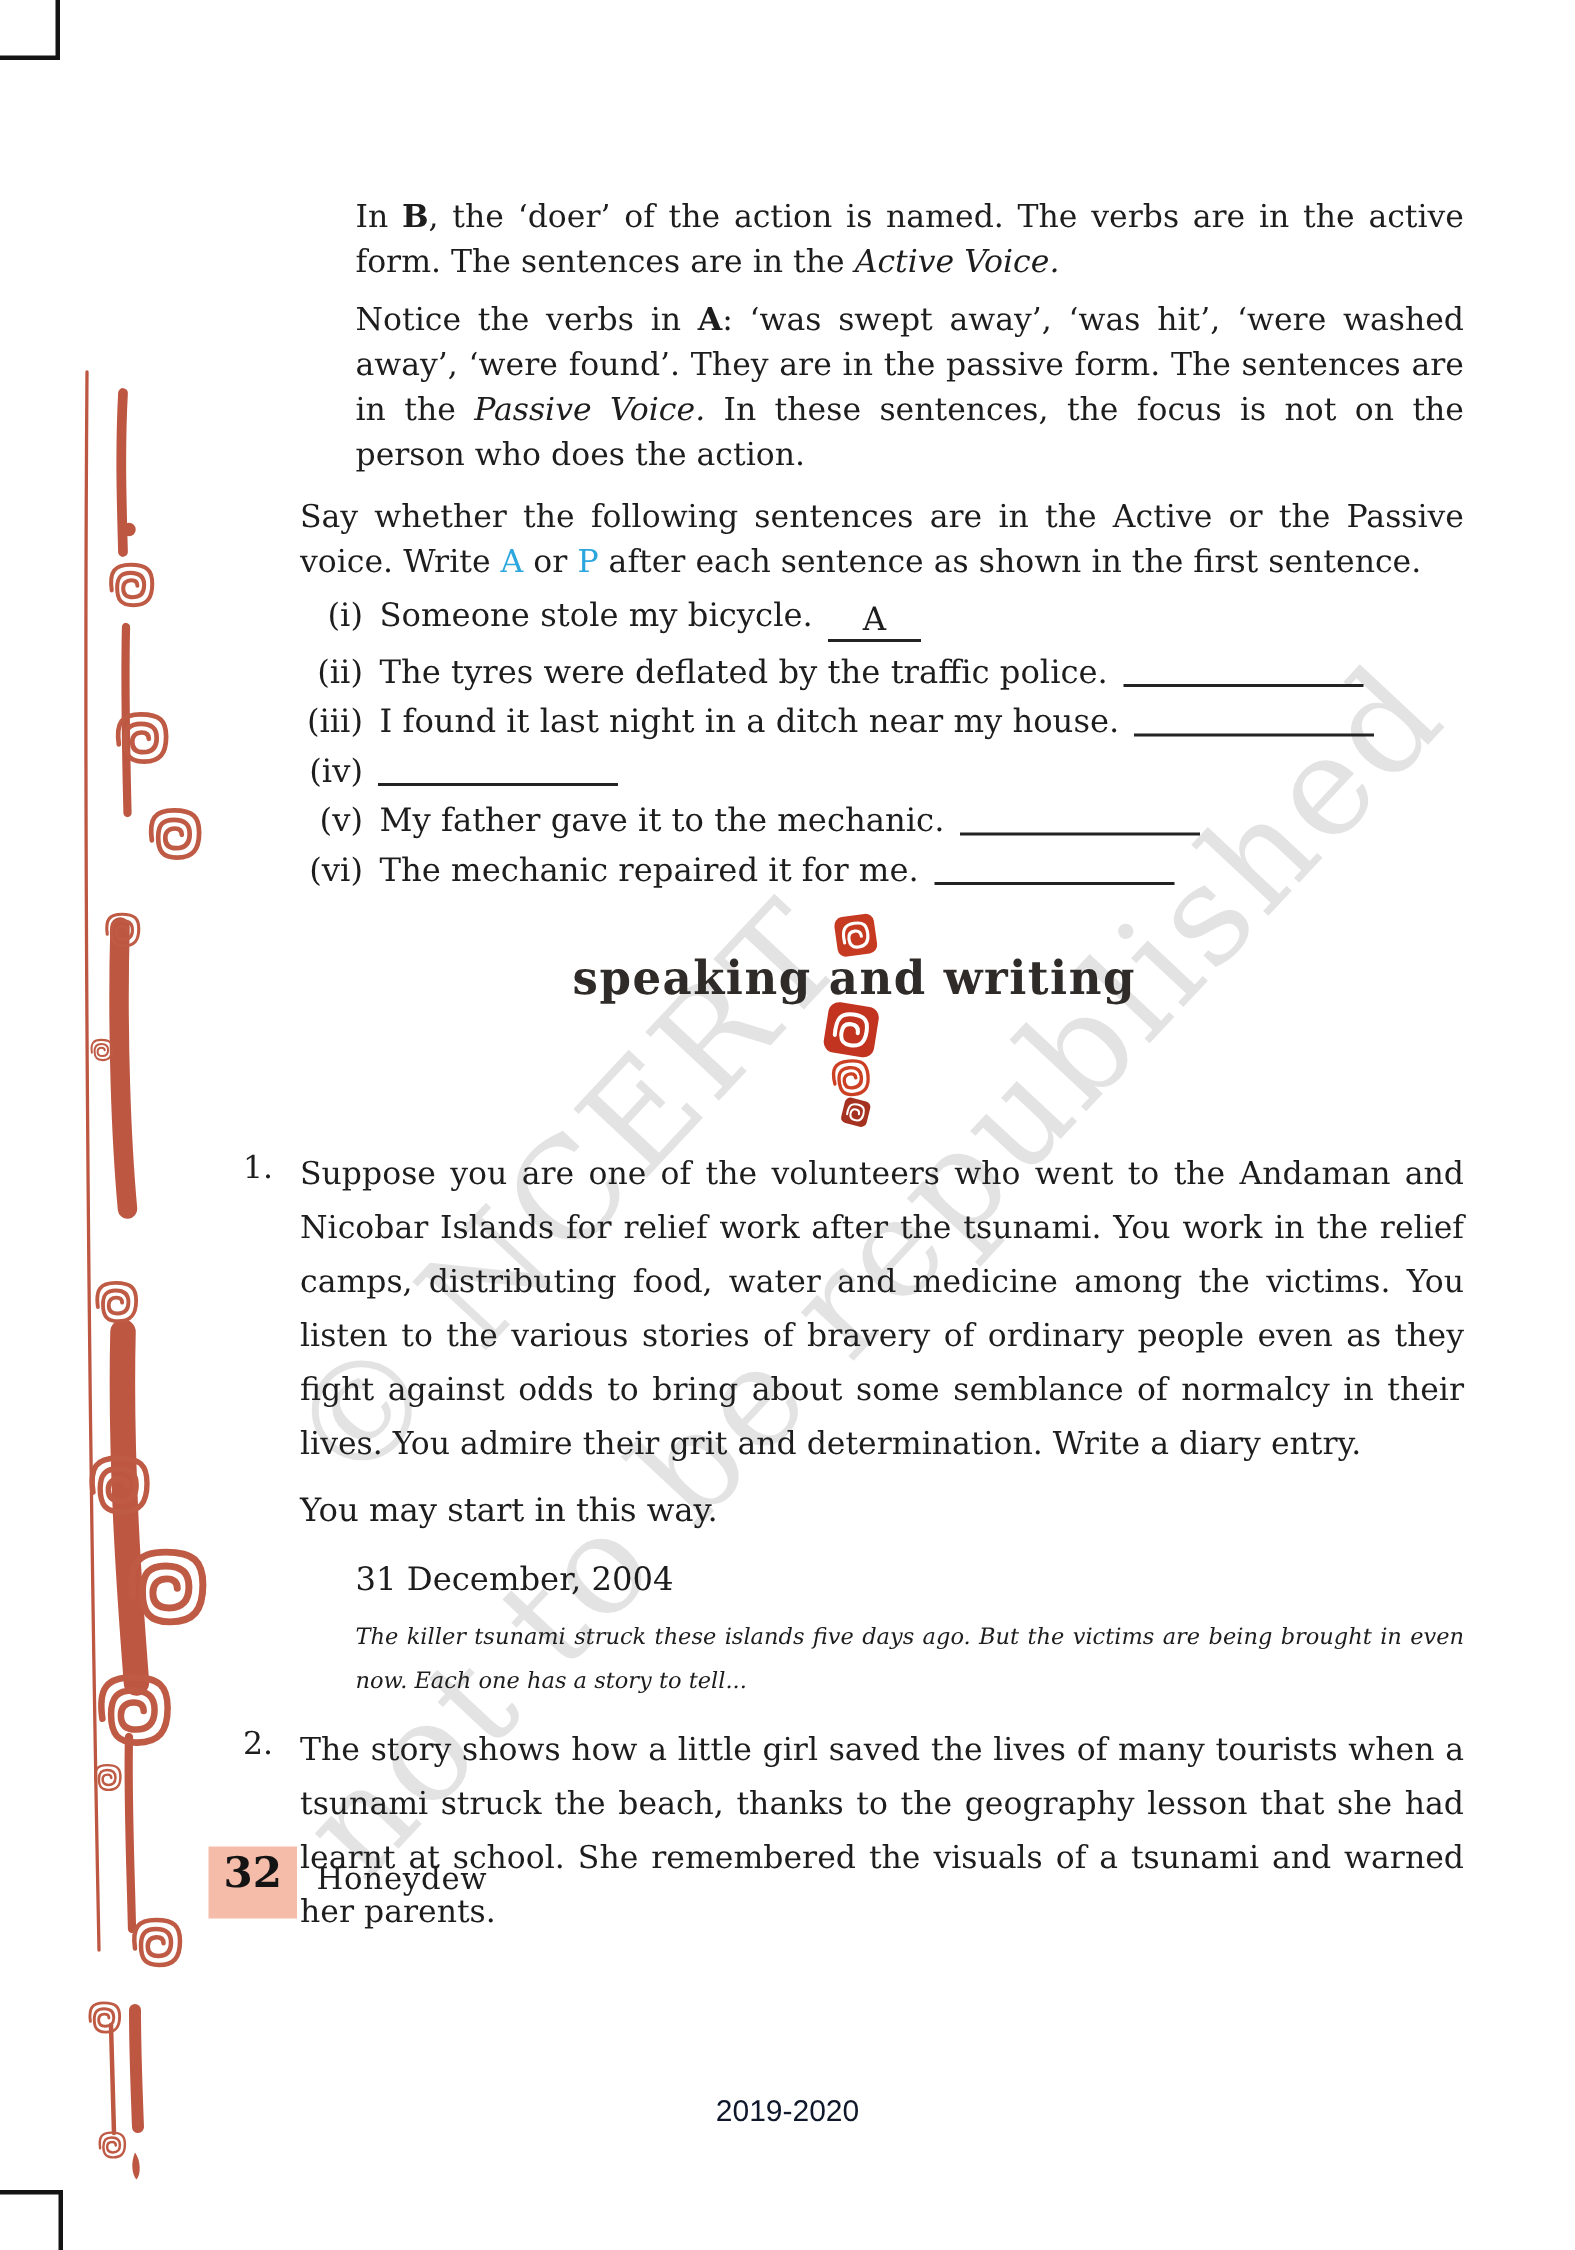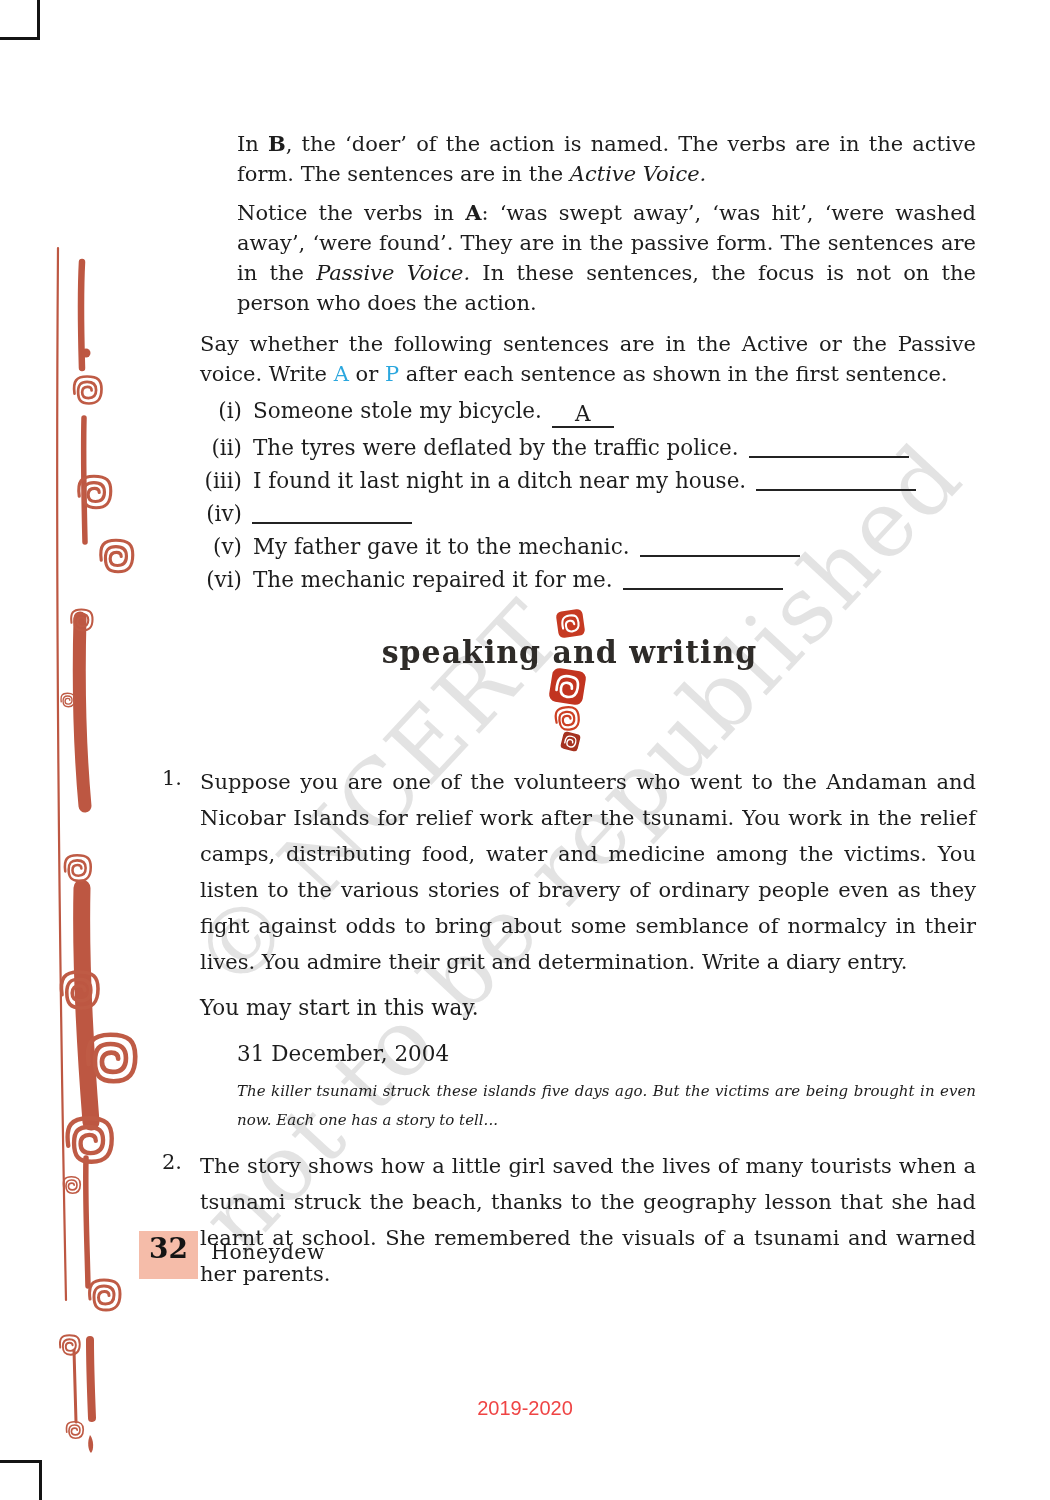--- a/index.html
+++ b/index.html
@@ -54,21 +54,21 @@
 
   .hint { margin-top:13px !important; text-align:left; font-size:21.5px; }
   .date-line { margin:16px 0 0 37px !important; text-align:left; font-size:21.5px; }
   .diary { margin:8px 0 0 37px !important; width:739px; font-style:italic; line-height:29px; font-size:15px; }
 
   .page-badge { position:absolute; left:139px; top:1231px; background:#f5bca9;
     padding:1px 10px 14px; font-weight:bold; font-size:28px; color:#141414; }
   .book-title { position:absolute; left:199px; top:1240px; font-size:20.5px;
     letter-spacing:0.5px; color:#1d1d1d;padding-left:12px; }
   .footer-year { position:absolute; left:0; top:1397px; width:1050px; text-align:center;
-    font-family:"Liberation Sans", sans-serif; font-size:20px; color:#ef4444; }
+    font-family:"Liberation Sans", sans-serif; font-size:20px; color:#0f172a; }
 </style>
 </head>
 <body>
 
 <svg width="0" height="0" style="position:absolute">
   <defs>
     <symbol id="spiral" viewBox="0 0 36 36">
       <path d="M3 22 C1 8 5 3 17 3 C29 3 33 7 33 17 C33 28 29 33 19 33 C10 33 7 29 7 20 C7 12 10 9 17 9 C24 9 27 12 27 18 C27 24 24 27 18.5 27 C13.5 27 11.5 24.5 11.5 20.5 C11.5 16.5 14 14.5 17.5 14.5 C20.5 14.5 22 16 22 18.5" fill="none" stroke="currentColor" stroke-width="3" stroke-linecap="round"></path>
     </symbol>
     <symbol id="spiral-filled" viewBox="0 0 36 36">

